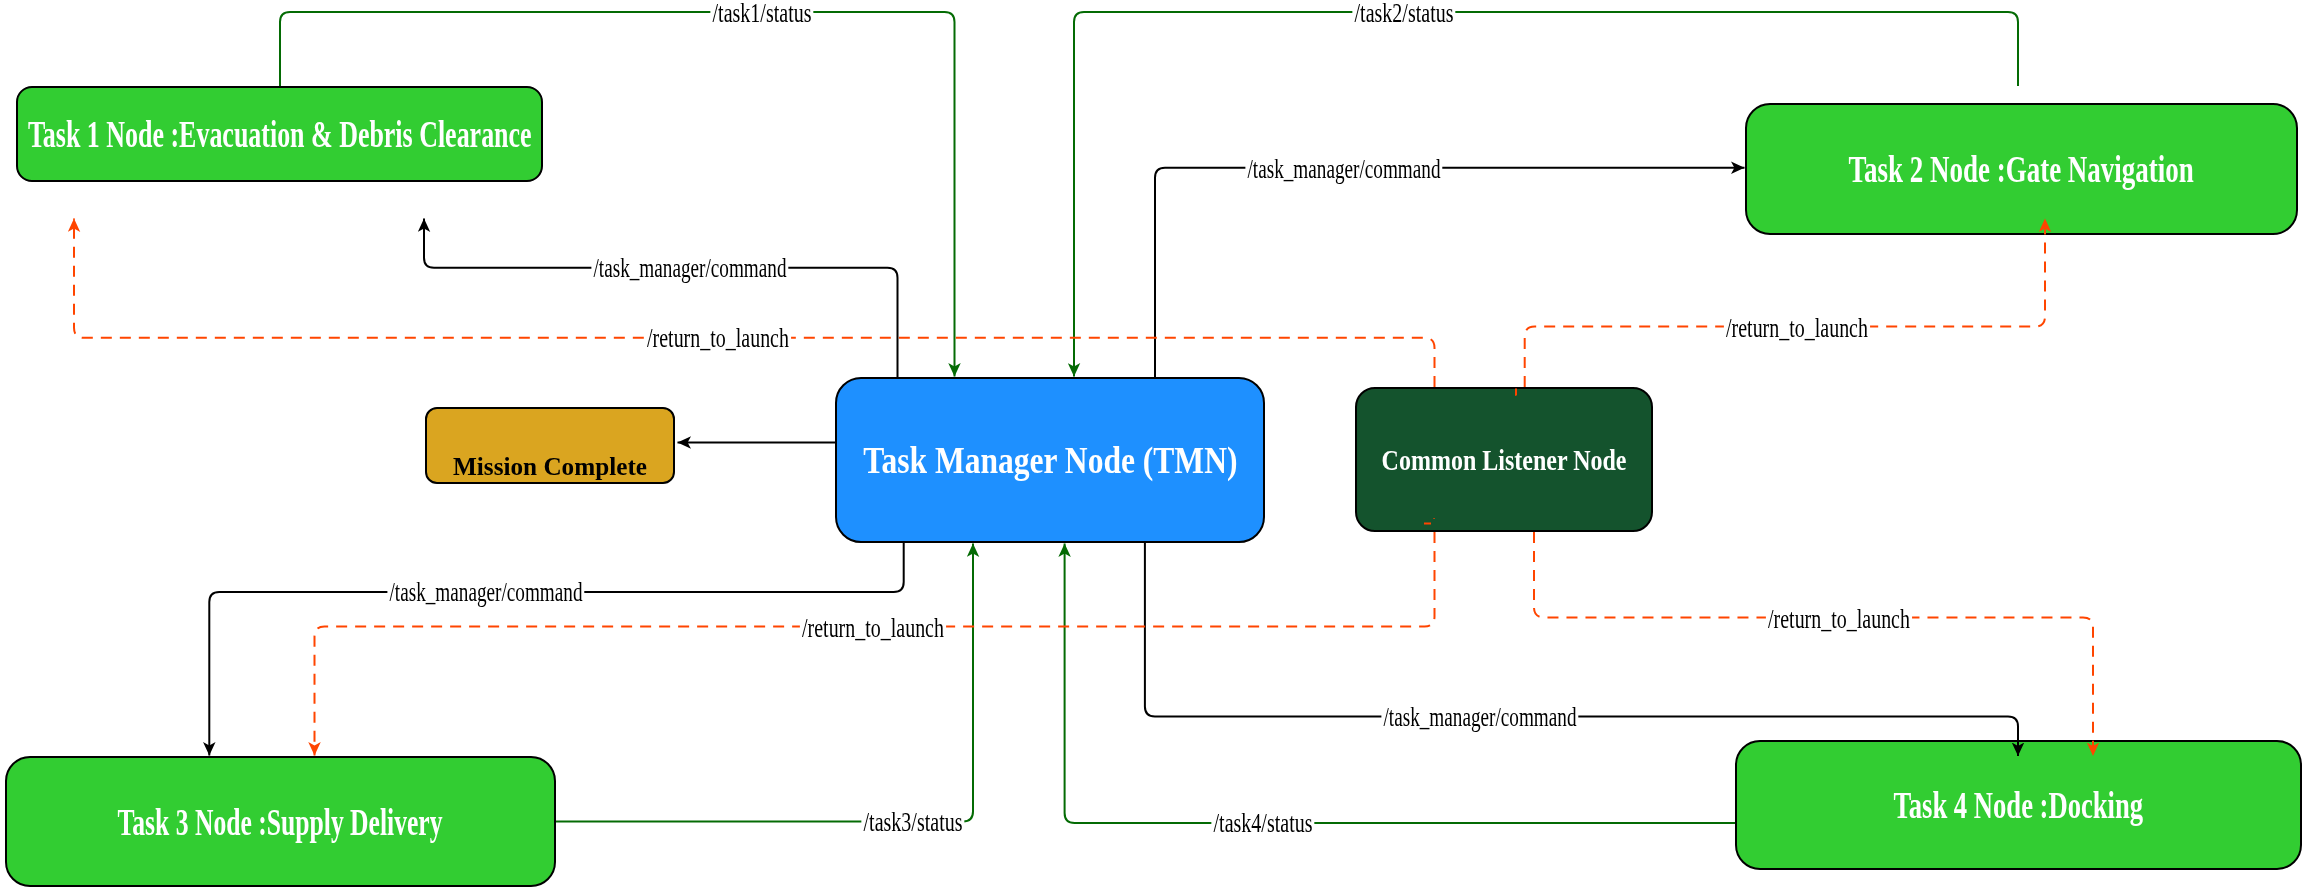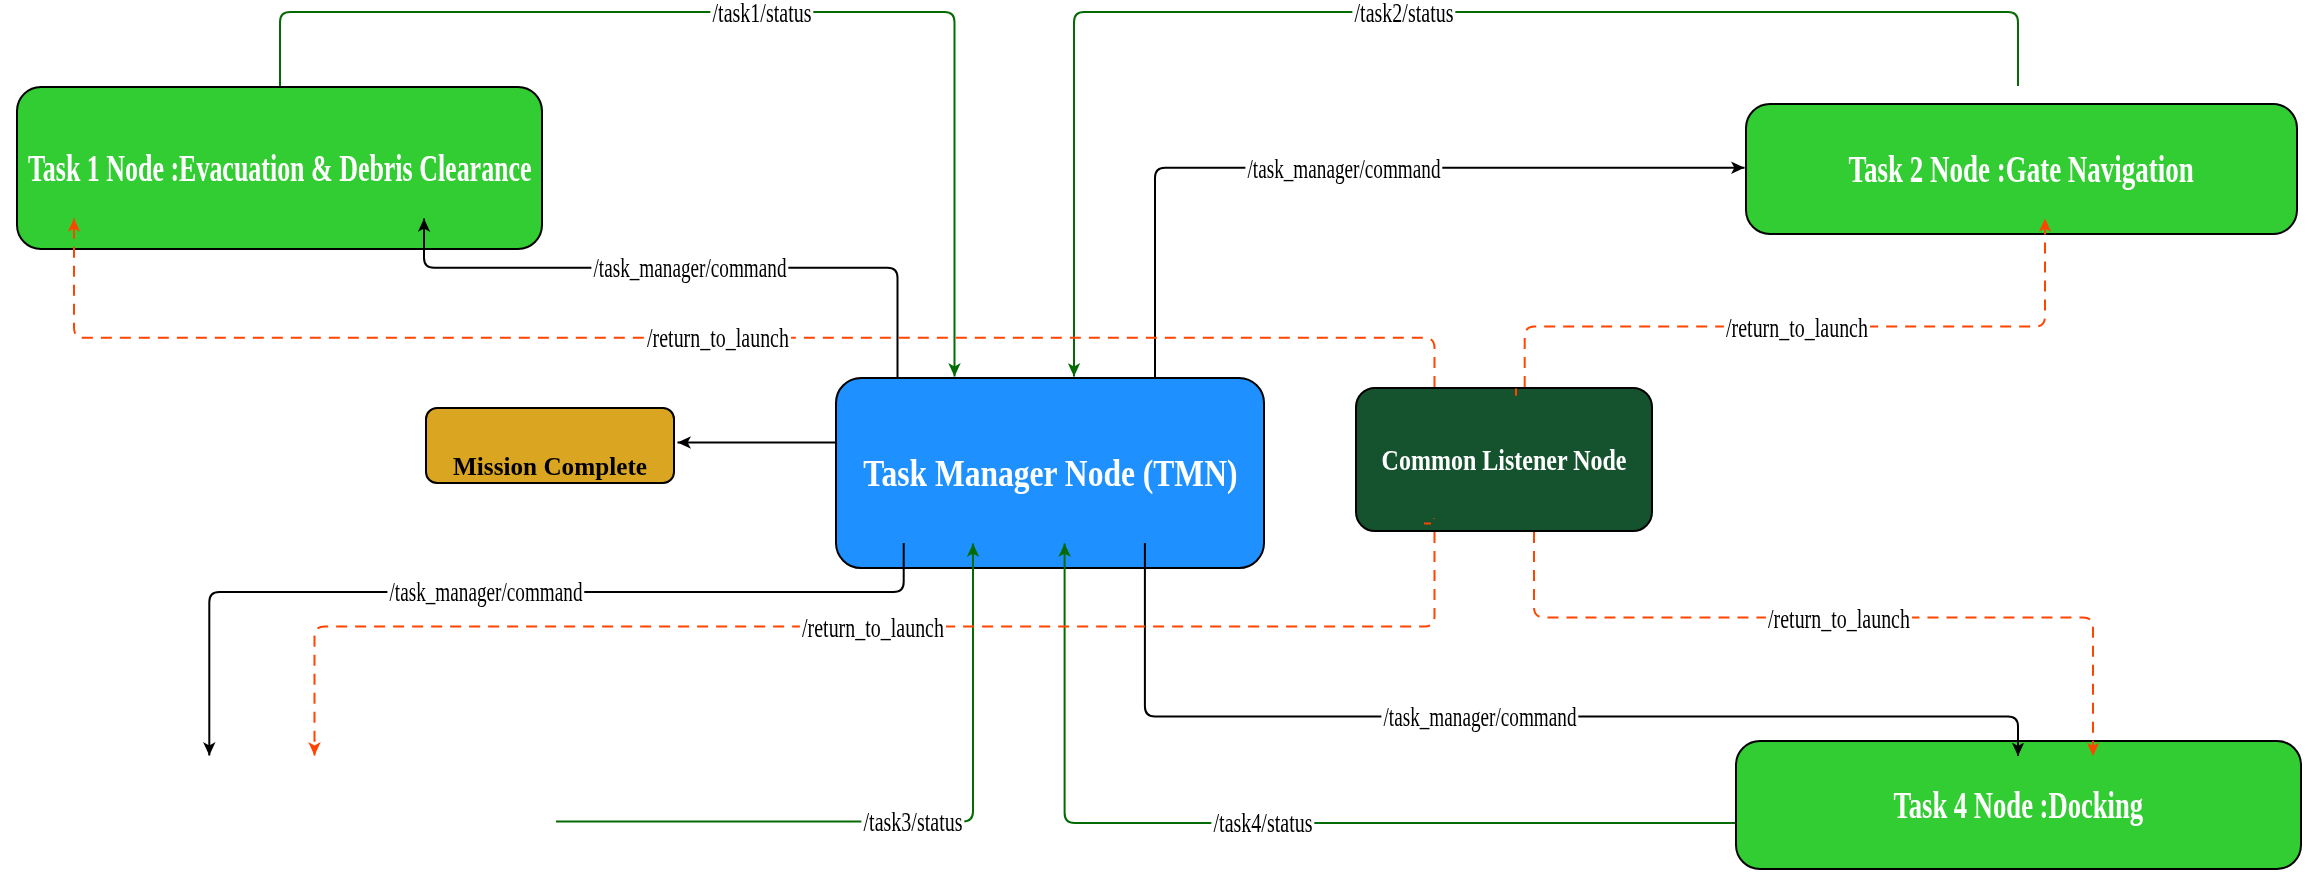--- a/index.html
+++ b/index.html
@@ -9,25 +9,25 @@
   .node{position:absolute;box-sizing:border-box;border:2px solid #000;display:flex;
         align-items:center;justify-content:center;text-align:center;}
   .node .lbl{font-weight:bold;white-space:nowrap;display:inline-block;}
   .edge-label{position:absolute;white-space:nowrap;
               font-size:28px;color:#000;background:#fff;padding:0 3px;line-height:1.02;}
   .edge-label.t-status{transform:translate(-50%,-50%) scaleX(0.715);}
   .edge-label.t-cmd{transform:translate(-50%,-50%) scaleX(0.686);}
   .edge-label.t-rtl{transform:translate(-50%,-50%) scaleX(0.713);}
   .edge-label .inner{display:inline-block;}
   
-  #node-task1   {left:16px;  top:86px;  width:527px; height:164px; border-radius:25px;}
+  #node-task1   {left:16px;  top:86px;  width:527px; height:96px; border-radius:16px;}
   #node-task2   {left:1745px;top:86px;  width:553px; height:132px; border-radius:25px;}
   #node-task3   {left:5px;   top:756px; width:551px; height:131px; border-radius:25px;}
   #node-task4   {left:1735px;top:740px; width:567px; height:130px; border-radius:25px;}
-  #node-tmn     {left:835px; top:377px; width:430px; height:192px; border-radius:26px;}
+  #node-tmn     {left:835px; top:377px; width:430px; height:166px; border-radius:26px;}
   #node-listener{left:1355px;top:387px; width:298px; height:145px; border-radius:20px;}
   #node-mission {left:425px; top:407px; width:250px; height:77px;  border-radius:12px;}
   
   #node-task1 .lbl   {font-size:38px;transform:scaleX(0.683);}
   #node-task2 .lbl   {font-size:38px;transform:scaleX(0.71);}
   #node-task3 .lbl   {font-size:38px;transform:scaleX(0.674);}
   #node-task4 .lbl   {font-size:38px;transform:scaleX(0.70);}
   #node-tmn .lbl     {font-size:38px;transform:scaleX(0.830);}
   #node-listener .lbl{font-size:30px;transform:scaleX(0.80);}
   #node-mission .lbl {font-size:26px;transform:scaleX(0.97);}
@@ -48,20 +48,23 @@
 </head>
 <body>
 
 <div id="canvas">
 
   <div class="node" id="node-task1" style="background-color: rgb(50, 205, 50); color: rgb(255, 255, 255);">
     <span class="lbl">Task 1 Node :Evacuation &amp; Debris Clearance</span>
   </div>
   <div class="node" id="node-task2" style="background-color: rgb(50, 205, 50); color: rgb(255, 255, 255); margin-top: 17px;">
     <span class="lbl">Task 2 Node :Gate Navigation</span>
+  </div>
+  <div class="node" id="node-task3" style="background-color: rgb(50, 205, 50); color: rgb(255, 255, 255);">
+    <span class="lbl">Task 3 Node :Supply Delivery</span>
   </div>
   <div class="node" id="node-task4" style="background-color: rgb(50, 205, 50); color: rgb(255, 255, 255);">
     <span class="lbl">Task 4 Node :Docking</span>
   </div>
   <div class="node" id="node-tmn" style="background-color: rgb(30, 144, 255); color: rgb(255, 255, 255);">
     <span class="lbl">Task Manager Node (TMN)</span>
   </div>
   <div class="node" id="node-listener" style="background-color: #14532d; color: rgb(255, 255, 255);">
     <span class="lbl">Common Listener Node</span>
   </div>

